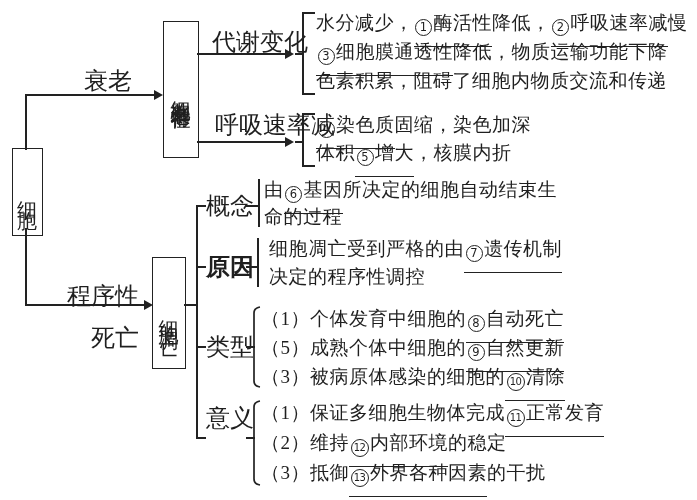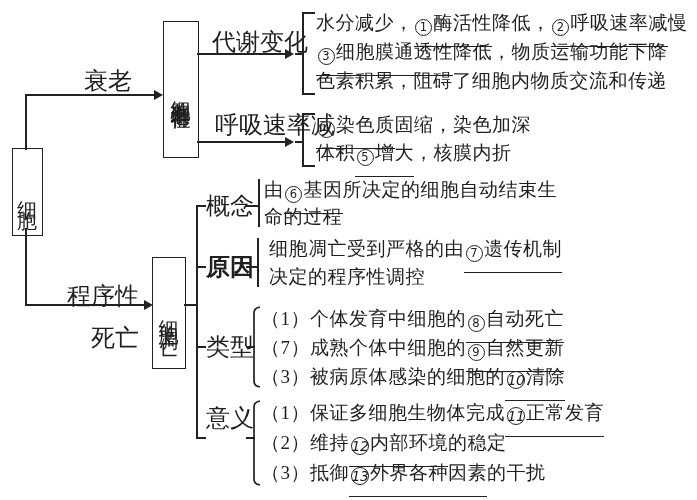--- a/index.html
+++ b/index.html
@@ -17,21 +17,21 @@
     font-size:20px;line-height:1;}
   .lbl{position:absolute;white-space:nowrap;font-size:24px;line-height:20px;}
   .tblock{position:absolute;white-space:nowrap;font-size:19px;letter-spacing:.5px;}
   .tl{white-space:nowrap;}
   .seg{display:inline;}
   .seg.u{border-bottom:1.7px solid #222;padding-bottom:13px;}
   .circ{display:inline-block;width:15px;height:15px;line-height:15px;
     border:1.3px solid #222;border-radius:50%;text-align:center;
     font-size:11.5px;font-family:"DejaVu Sans",sans-serif;
     vertical-align:-2px;margin:0 1.5px;letter-spacing:0;}
-  .circ.two{width:16px;height:16px;line-height:16px;font-size:14px;letter-spacing:-.5px;font-style:italic;}
+  .circ.two{width:16px;height:16px;line-height:16px;font-size:10px;letter-spacing:-.5px;}
   .brk{position:absolute;}
   .brk path{stroke:#222;fill:none;}
 </style>
 </head>
 <body>
 
 <div class="stage">
 
   <div class="box" style="left:12px;top:148px;width:29px;height:80px;letter-spacing:11px;padding-top:6px;">细胞</div>
 
@@ -96,21 +96,21 @@
     <div class="tl"><span class="seg">决定的程序性调控</span></div>
   </div>
 
   <div class="lbl" style="left:206px;top:337px;">类型</div>
   <div class="ln" style="left:246px;top:346px;width:9px;height:2px;"></div>
   <svg class="brk" style="left:253px;top:306px;" width="8" height="82">
     <path d="M7,1 Q1,2 1,7 V75 Q1,80 7,81" stroke-width="1.7"></path>
   </svg>
   <div class="tblock" style="left:261px;top:304px;line-height:29px;">
     <div class="tl"><span class="seg">（1）个体发育中细胞的</span><span class="seg u"><span class="circ">8</span>自动死亡</span></div>
-    <div class="tl"><span class="seg">（7）成熟个体中细胞的</span><span class="seg u"><span class="circ">9</span>自然更新</span></div>
+    <div class="tl"><span class="seg">（5）成熟个体中细胞的</span><span class="seg u"><span class="circ">9</span>自然更新</span></div>
     <div class="tl"><span class="seg">（3）被病原体感染的细胞的</span><span class="seg u"><span class="circ two">10</span>清除</span></div>
   </div>
 
   <div class="lbl" style="left:206px;top:408px;">意义</div>
   <div class="ln" style="left:246px;top:437px;width:9px;height:2px;"></div>
   <svg class="brk" style="left:253px;top:400px;" width="8" height="86">
     <path d="M7,1 Q1,2 1,7 V79 Q1,84 7,85" stroke-width="1.7"></path>
   </svg>
   <div class="tblock" style="left:261px;top:398px;line-height:30px;">
     <div class="tl"><span class="seg">（1）保证多细胞生物体完成</span><span class="seg u"><span class="circ two">11</span>正常发育</span></div>

